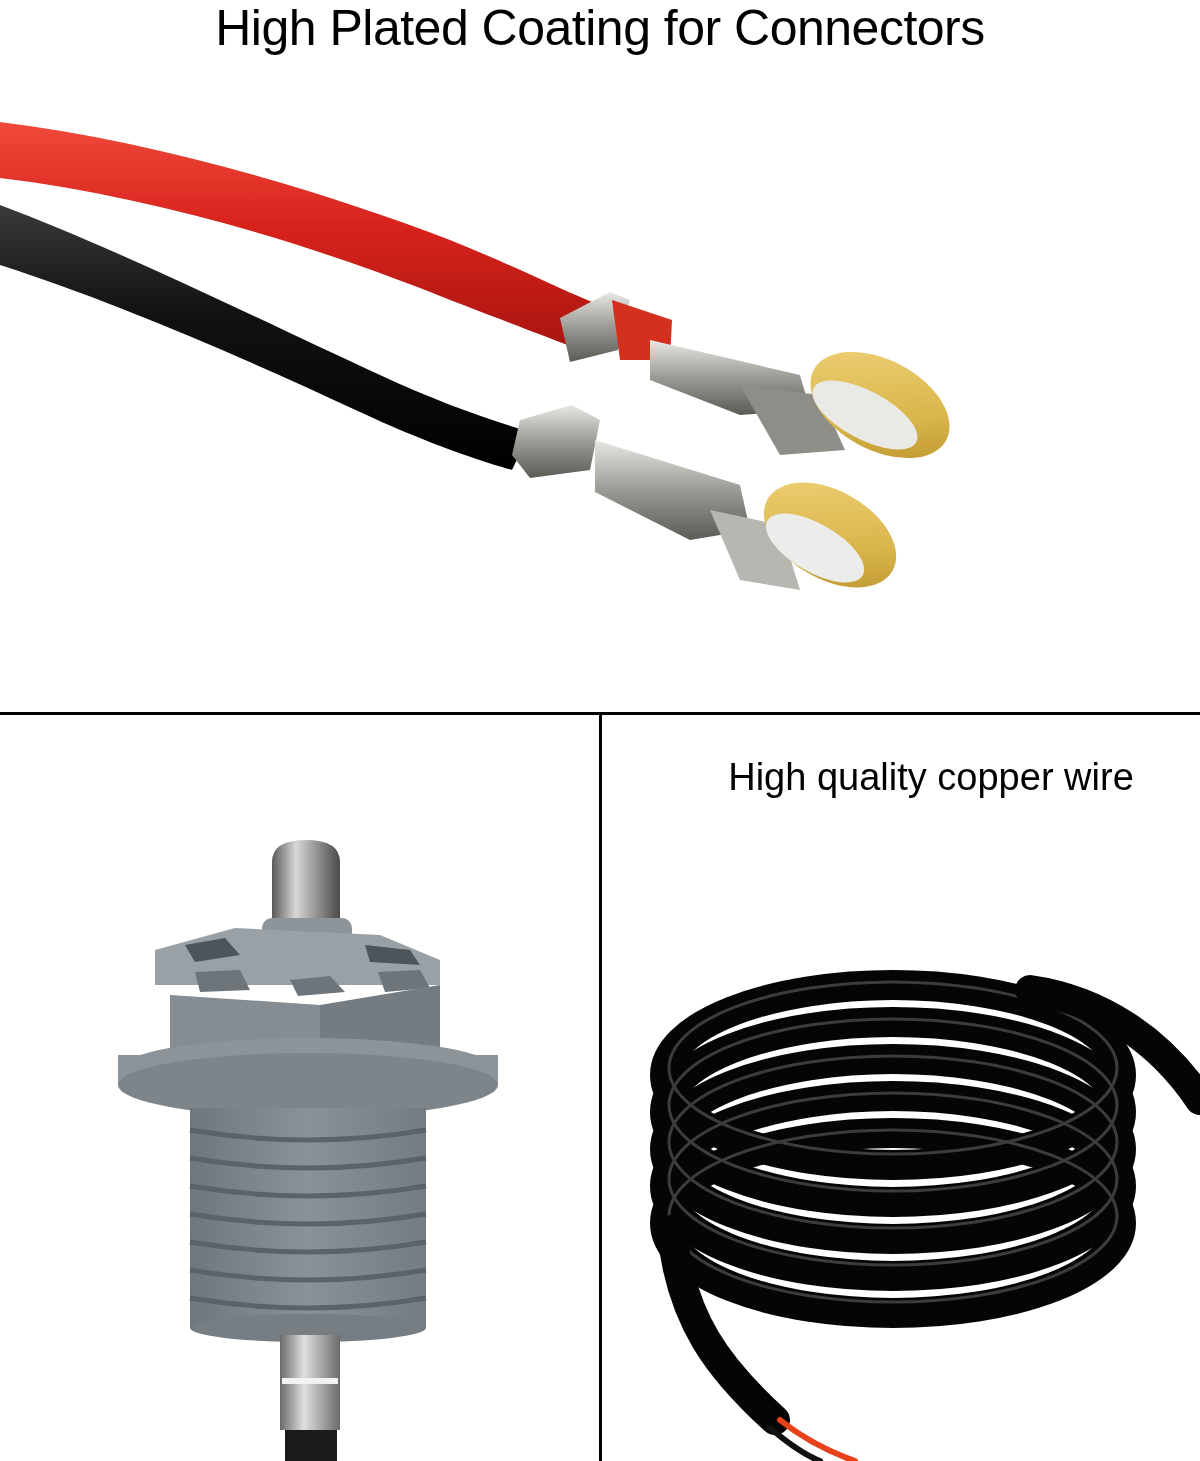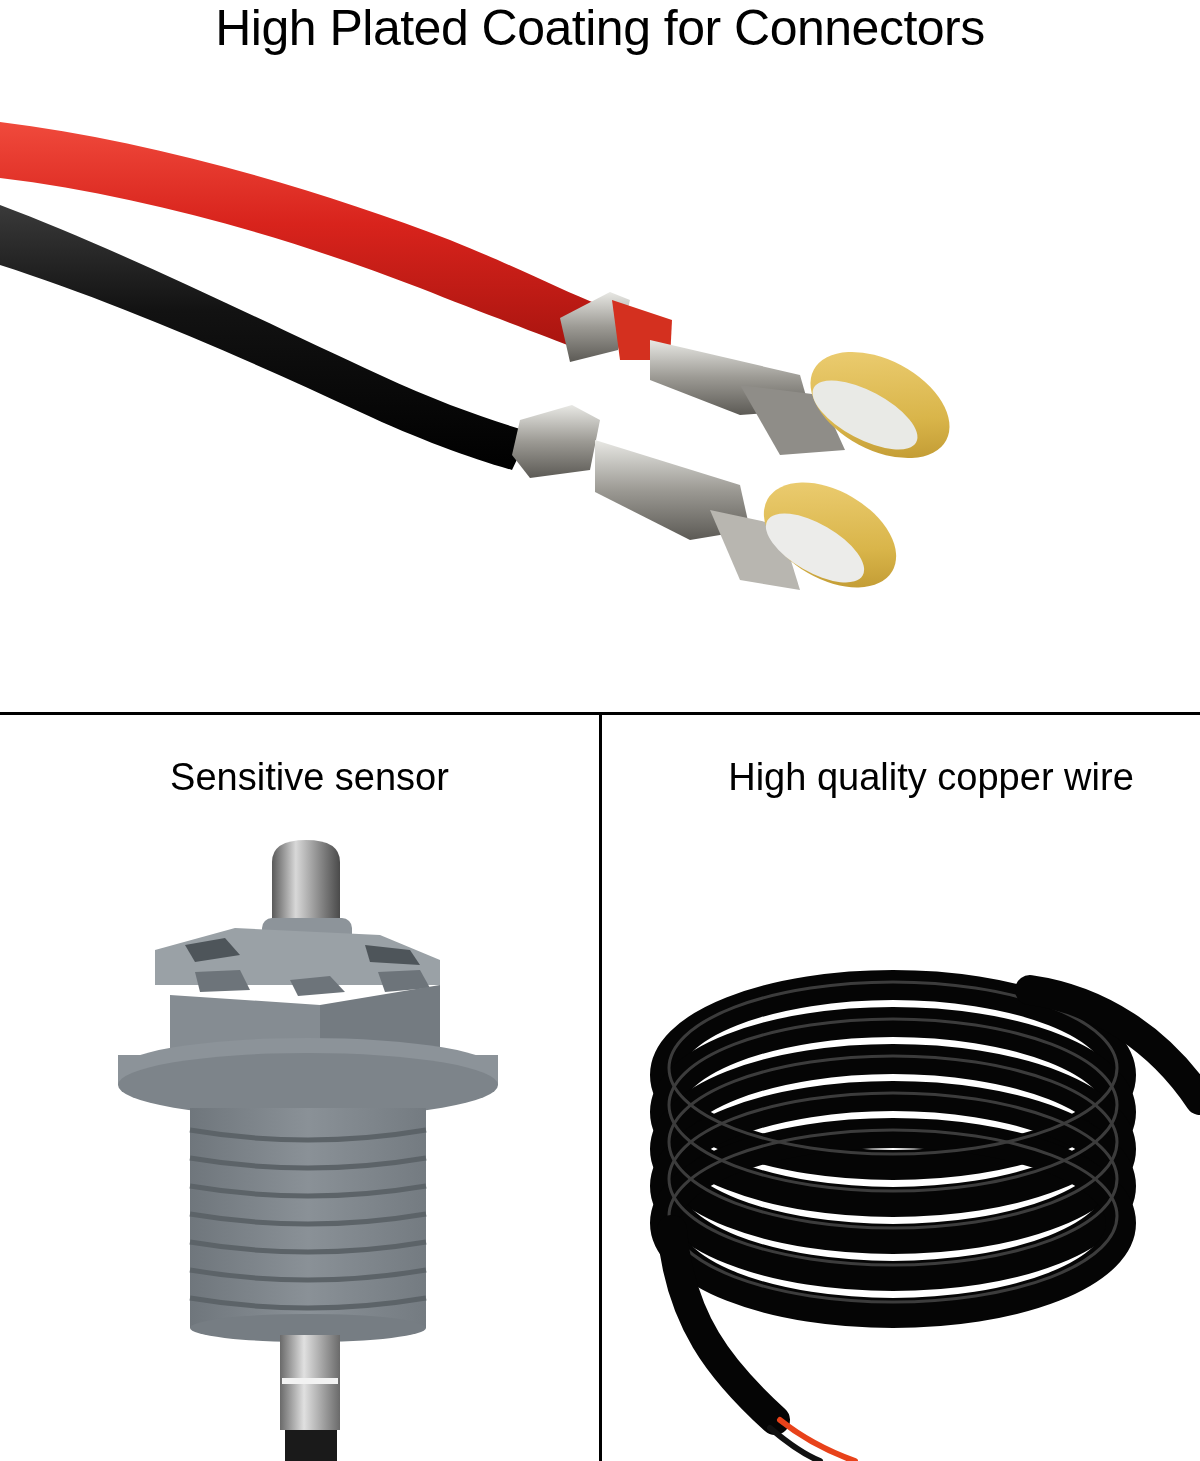--- a/index.html
+++ b/index.html
@@ -75,21 +75,20 @@
 
     <ellipse cx="830" cy="535" rx="72" ry="44" transform="rotate(30 830 535)" fill="url(#gold)"></ellipse>
     <ellipse cx="815" cy="548" rx="55" ry="24" transform="rotate(30 815 548)" fill="#ececea"></ellipse>
   </svg>
 </div>
 
 <div class="h-divider"></div>
 <div class="v-divider"></div>
 
 <div class="panel left">
-  <div class="panel-label">Sensitive sensor</div>
   <svg width="599" height="746" viewBox="0 715 599 746" style="position:absolute;left:0;top:0;">
     <defs>
       <linearGradient id="probe" x1="0" y1="0" x2="1" y2="0">
         <stop offset="0" stop-color="#5a5a5a"></stop>
         <stop offset="0.35" stop-color="#d8d8d8"></stop>
         <stop offset="0.7" stop-color="#8a8a8a"></stop>
         <stop offset="1" stop-color="#4a4a4a"></stop>
       </linearGradient>
       <linearGradient id="grayBody" x1="0" y1="0" x2="1" y2="0">
         <stop offset="0" stop-color="#6f767c"></stop>

